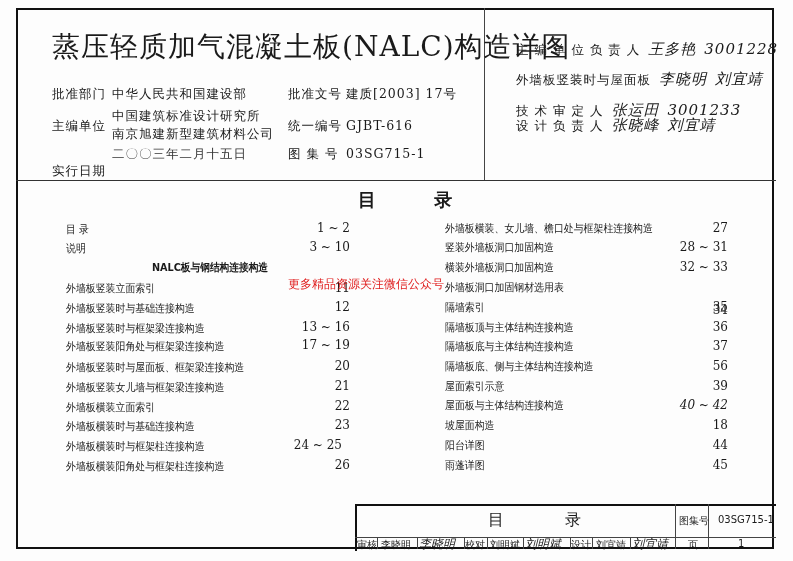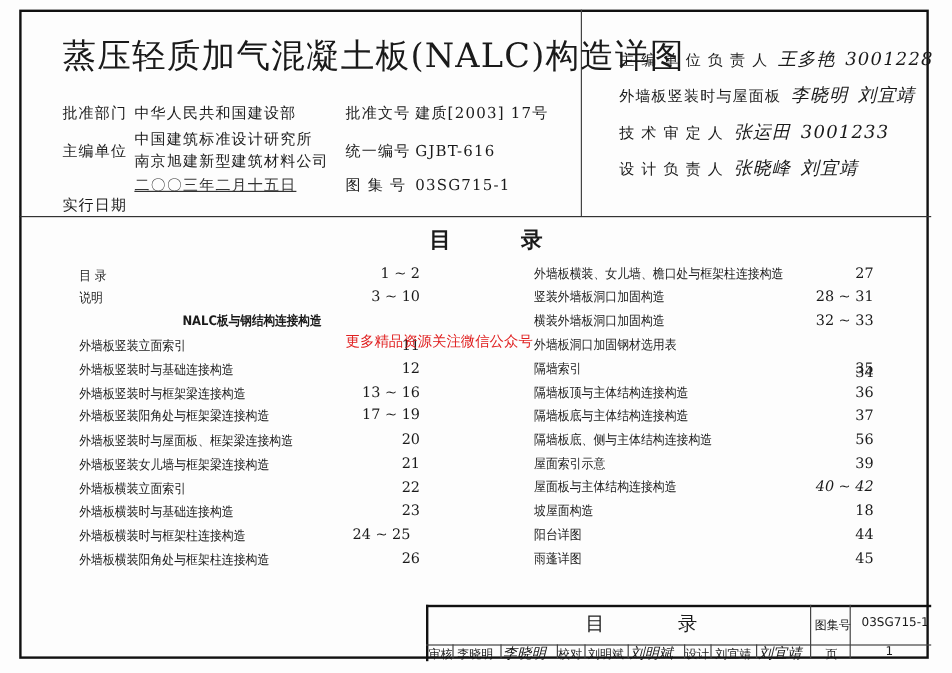--- a/index.html
+++ b/index.html
@@ -33,21 +33,21 @@
 <div class="hdr-vdiv"></div>
 
 <div class="title">蒸压轻质加气混凝土板(NALC)构造详图</div>
 
 <div class="meta" style="left:52px;top:86px;">批准部门</div>
 <div class="meta" style="left:112px;top:86px;">中华人民共和国建设部</div>
 <div class="meta" style="left:52px;top:118px;">主编单位</div>
 <div class="meta" style="left:112px;top:108px;">中国建筑标准设计研究所</div>
 <div class="meta" style="left:112px;top:126px;">南京旭建新型建筑材料公司</div>
 <div class="meta" style="left:52px;top:163px;">实行日期</div>
-<div class="meta" style="left:112px;top:146px;color:#333;text-decoration:underline;">二〇〇三年二月十五日</div>
+<div class="meta" style="left:112px;top:146px;color:#333;">二〇〇三年二月十五日</div>
 
 <div class="meta" style="left:288px;top:86px;">批准文号</div>
 <div class="meta" style="left:346px;top:86px;">建质[2003] 17号</div>
 <div class="meta" style="left:288px;top:118px;">统一编号</div>
 <div class="meta" style="left:346px;top:118px;">GJBT-616</div>
 <div class="meta" style="left:288px;top:146px;">图 集 号</div>
 <div class="meta" style="left:346px;top:146px;">03SG715-1</div>
 
 <div class="sig-row" style="top:40px;">
   <span class="sig-label">主 编 单 位 负 责 人</span>
@@ -57,21 +57,21 @@
 <div class="sig-row" style="top:70px;">
   <span class="sig-label">外墙板竖装时与屋面板</span>
   <span class="sig-hand">李晓明</span>
   <span class="sig-hand">刘宜靖</span>
 </div>
 <div class="sig-row" style="top:101px;">
   <span class="sig-label">技  术  审  定  人</span>
   <span class="sig-hand">张运田</span>
   <span class="sig-hand">3001233</span>
 </div>
-<div class="sig-row" style="top:131px;">
+<div class="sig-row" style="top:116px;">
   <span class="sig-label">设  计  负  责  人</span>
   <span class="sig-hand">张晓峰</span>
   <span class="sig-hand">刘宜靖</span>
 </div>
 
 <div class="toc-title">目 录</div>
 
 <div class="toc-item" style="left:66px;top:222px;">目  录</div>
 <div class="toc-page" style="left:270px;top:221px;">1 ~ 2</div>
 <div class="toc-item" style="left:66px;top:241px;">说明</div>

